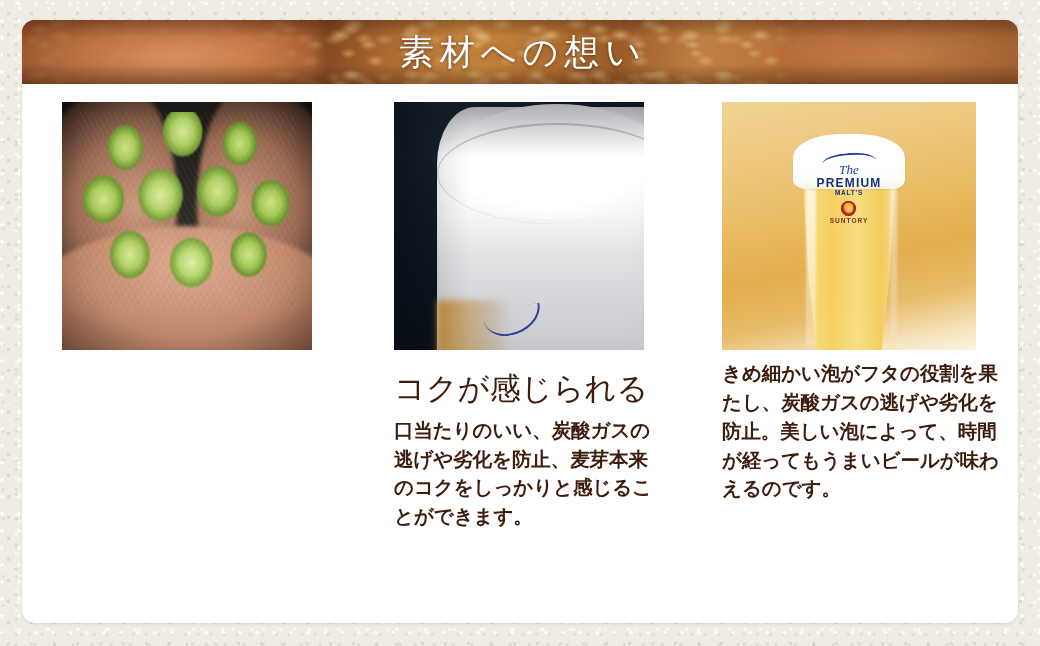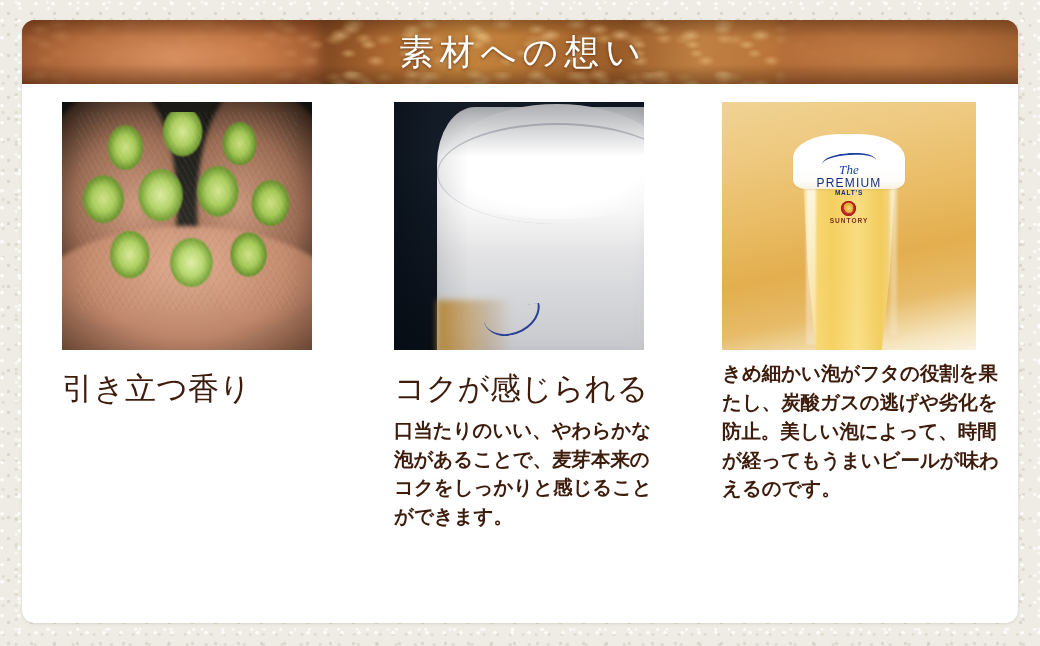--- a/index.html
+++ b/index.html
@@ -363,21 +363,21 @@
     font-family: "Liberation Serif", "DejaVu Serif", serif;
     font-style: italic;
     font-size: 13px;
     color: #1d3fa0;
     letter-spacing: 0.01em;
     margin-top: -2px;
   }
   .pg-premium {
     font-family: "Liberation Sans", "DejaVu Sans", sans-serif;
     font-size: 12px;
-    font-weight: 400;
+    font-weight: 700;
     color: #16307f;
     letter-spacing: 0.10em;
     margin-top: 1px;
   }
   .pg-malts {
     font-family: "Liberation Sans", "DejaVu Sans", sans-serif;
     font-size: 6.5px;
     font-weight: 700;
     color: #16307f;
     letter-spacing: 0.12em;
@@ -474,34 +474,33 @@
 
     <div class="col col-1">
       <div class="photo ph-hops">
         <div class="hops-hand left"></div>
         <div class="hops-hand right"></div>
         <div class="hops-hand"></div>
         <div class="hops-pile">
           <div class="hops-leaf-tex"></div>
         </div>
       </div>
-      <h2 class="heading">引き立つ香り</h2>
     </div>
 
     <div class="col col-2">
       <div class="photo ph-foam">
         <div class="foam-glass"></div>
         <div class="foam-top"></div>
         <div class="foam-rim"></div>
         <div class="foam-beer"></div>
         <div class="foam-swoosh"></div>
         <div class="foam-shadow"></div>
       </div>
       <h2 class="heading">コクが感じられる</h2>
-      <p class="body-text">口当たりのいい、やわらかな泡があることで、麦芽本来のコクをしっかりと感じることができます。</p>
+      <p class="body-text">口当たりのいい、炭酸ガスの逃げや劣化を防止、麦芽本来のコクをしっかりと感じることができます。</p>
     </div>
 
     <div class="col col-3">
       <div class="photo ph-glass">
         <div class="pg-glass-body"></div>
         <div class="pg-glass-hl"></div>
         <div class="pg-glass-hl2"></div>
         <div class="pg-foam"></div>
         <div class="pg-logo">
           <div class="pg-swoosh"></div>

